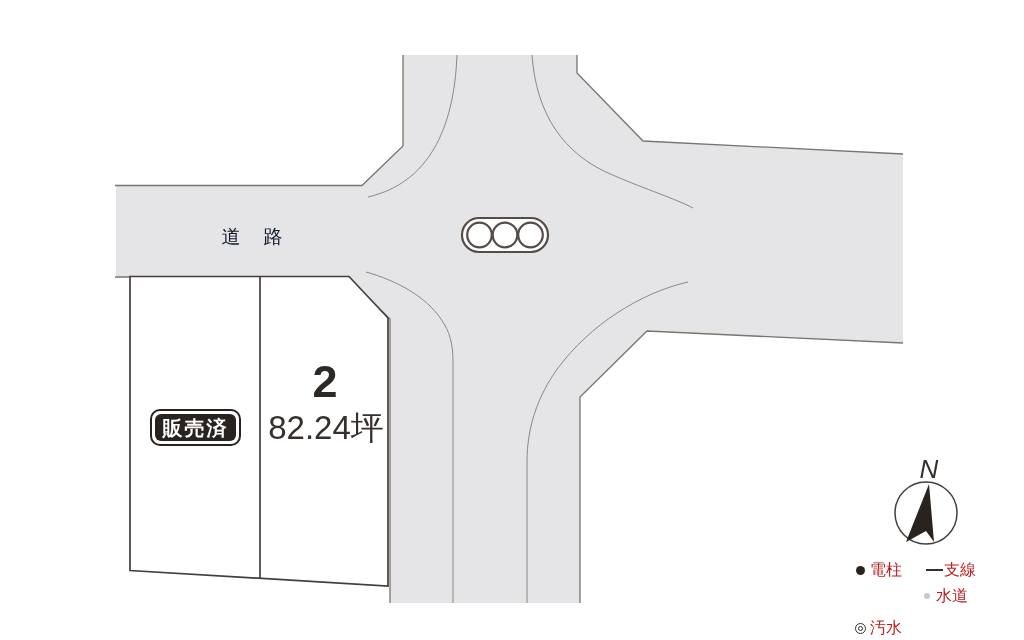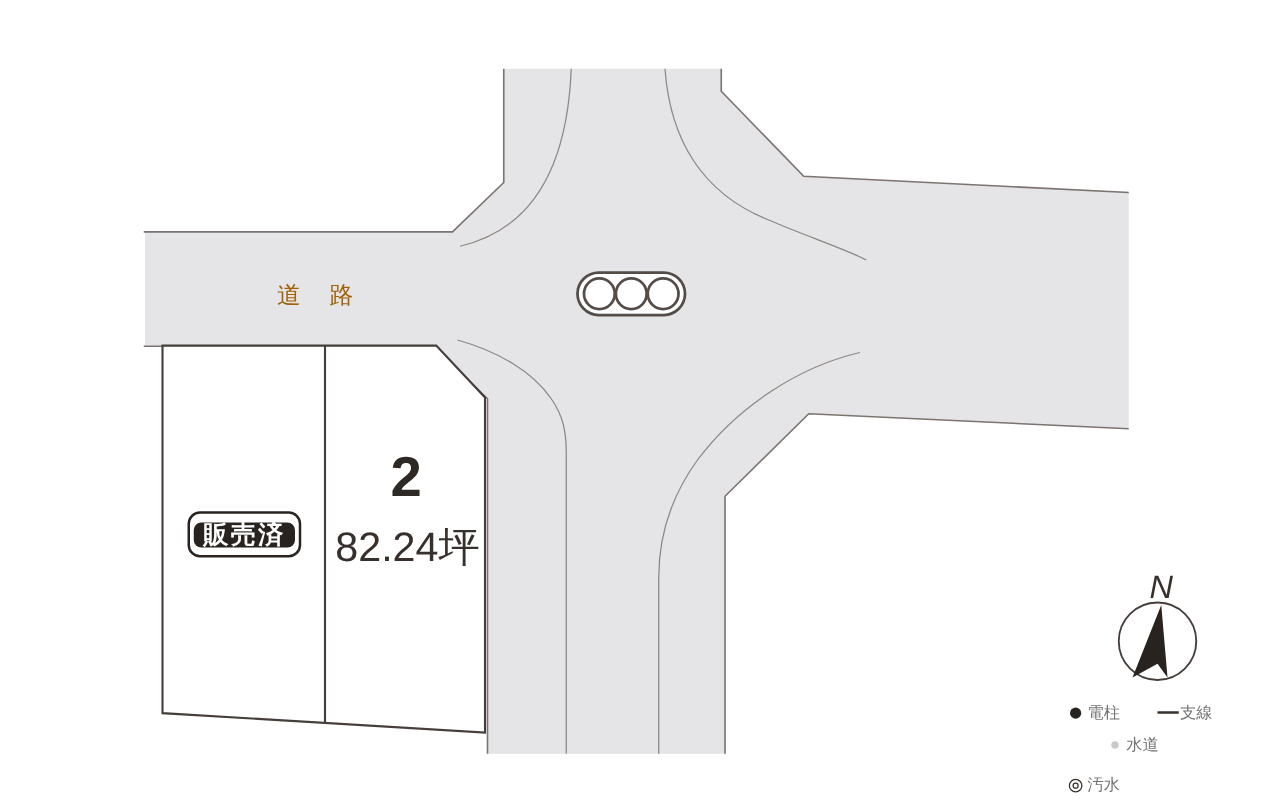--- a/index.html
+++ b/index.html
@@ -4,52 +4,52 @@
 <style>
   html,body{margin:0;padding:0;background:#ffffff;}
   .stage{
     position:relative;width:1024px;height:640px;background:#ffffff;overflow:hidden;
     font-family:"Liberation Sans","DejaVu Sans",sans-serif;color:#372f2b;
   }
   .stage svg{position:absolute;left:0;top:0;}
   .overlay{position:absolute;line-height:1;}
   .road-label{
     left:188px;top:227px;width:130px;text-align:center;
-    font-size:19px;letter-spacing:2px;color:#a16207;
+    font-size:19px;letter-spacing:2px;color:#0f172a;
   }
   .sold-badge{
     left:150px;top:409px;width:91px;height:37px;box-sizing:border-box;
     border:2px solid #292320;border-radius:10px;background:#ffffff;
-    display:flex;padding:3px;align-items:center;
+    display:flex;padding:3px;
   }
   .sold-badge-inner{
     flex:1;background:#292320;border-radius:6px;color:#ffffff;
     display:flex;align-items:center;justify-content:center;
     font-size:20px;font-weight:bold;letter-spacing:2px;
   }
   .plot-number{
     left:262px;top:359px;width:126px;text-align:center;
     font-size:45px;font-weight:bold;color:#2f2926;
   }
   .plot-area{
-    left:244px;top:420px;width:164px;text-align:center;
+    left:244px;top:410px;width:164px;text-align:center;
     font-size:33px;color:#372f2b;line-height:36px;
   }
   .compass-n{
     left:909px;top:456px;width:40px;text-align:center;
     font-size:26px;font-style:italic;color:#372f2b;
   }
   .legend-item{
     position:absolute;display:flex;align-items:center;height:16px;
-    font-size:13px;color:#737373;
+    font-size:16px;color:#b91c1c;
   }
   .li-1{left:856px;top:562px;gap:5px;}
   .li-2{left:926px;top:562px;gap:1px;}
   .li-3{left:855px;top:620px;gap:4px;}
-  .li-4{left:889px;top:588px;gap:6px;}
+  .li-4{left:924px;top:588px;gap:6px;}
   .sym-pole{width:9px;height:9px;border-radius:50%;background:#292320;flex:none;}
   .sym-wire{width:17px;height:2px;background:#372f2b;flex:none;}
   .sym-sewage{
     width:11px;height:11px;box-sizing:border-box;border:1.5px solid #372f2b;border-radius:50%;
     display:flex;align-items:center;justify-content:center;flex:none;
   }
   .sym-sewage-inner{width:5px;height:5px;box-sizing:border-box;border:1px solid #372f2b;border-radius:50%;}
   .sym-water{width:6px;height:6px;border-radius:50%;background:#c9c9c9;flex:none;}
 </style>
 </head>

